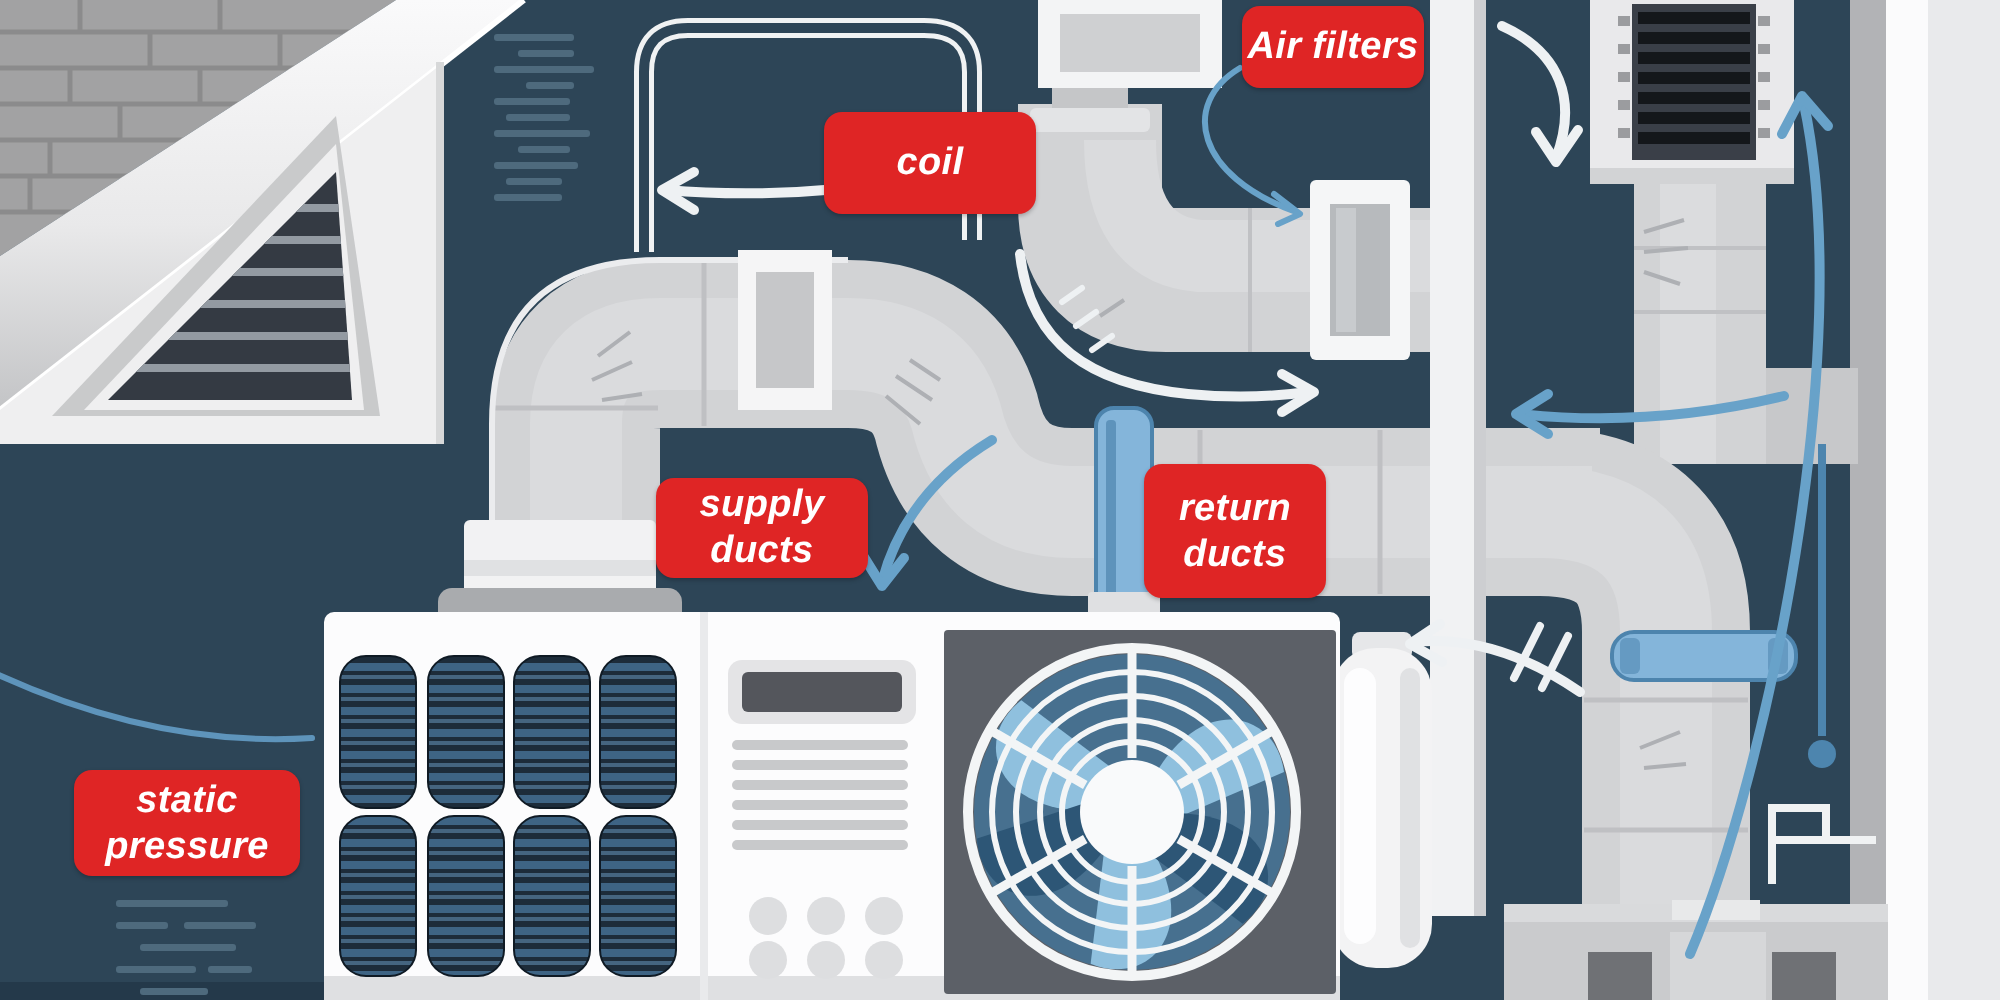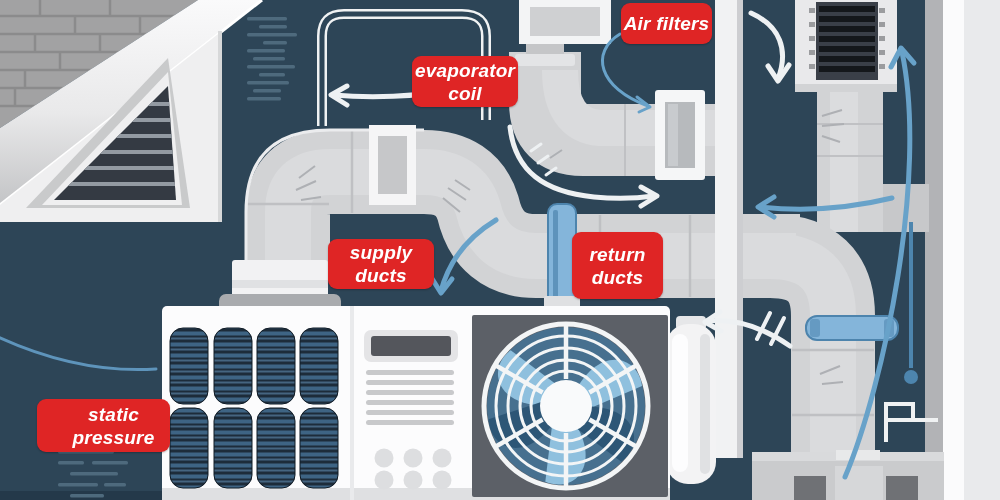--- a/index.html
+++ b/index.html
@@ -16,21 +16,21 @@
     border-radius:9px;
     display:flex;flex-direction:column;align-items:center;justify-content:center;
     text-align:center;font-weight:600;letter-spacing:.2px;
     box-shadow:0 1px 2px rgba(0,0,0,.25);
   }
   .lbl div{line-height:23px;font-size:19px;font-style:italic;}
   .lbl-air{left:621px;top:3px;width:91px;height:41px;}
   .lbl-evap{left:412px;top:56px;width:106px;height:51px;}
   .lbl-supply{left:328px;top:239px;width:106px;height:50px;}
   .lbl-return{left:572px;top:232px;width:91px;height:67px;}
-  .lbl-static{left:37px;top:399px;width:113px;height:53px;padding-left:20px;}
+  .lbl-static{left:37px;top:385px;width:113px;height:53px;}
 </style>
 </head>
 <body>
 
 <div class="stage">
 
 <svg width="1000" height="500" viewBox="0 0 1000 500">
   <defs>
     <linearGradient id="beamGrad" x1="0" y1="0" x2="0" y2="1">
       <stop offset="0" stop-color="#fafafb"></stop>
@@ -369,21 +369,20 @@
     </g>
     <path d="M-4,336 Q78,374 156,369" stroke="#5e94bb" stroke-width="3"></path>
   </g>
 </svg>
 
 <div class="lbl lbl-air">
   <div>Air filters</div>
   <div></div>
 </div>
 <div class="lbl lbl-evap">
-  <div>evaporator</div>
   <div>coil</div>
 </div>
 <div class="lbl lbl-supply">
   <div>supply</div>
   <div>ducts</div>
 </div>
 <div class="lbl lbl-return">
   <div>return</div>
   <div>ducts</div>
 </div>

